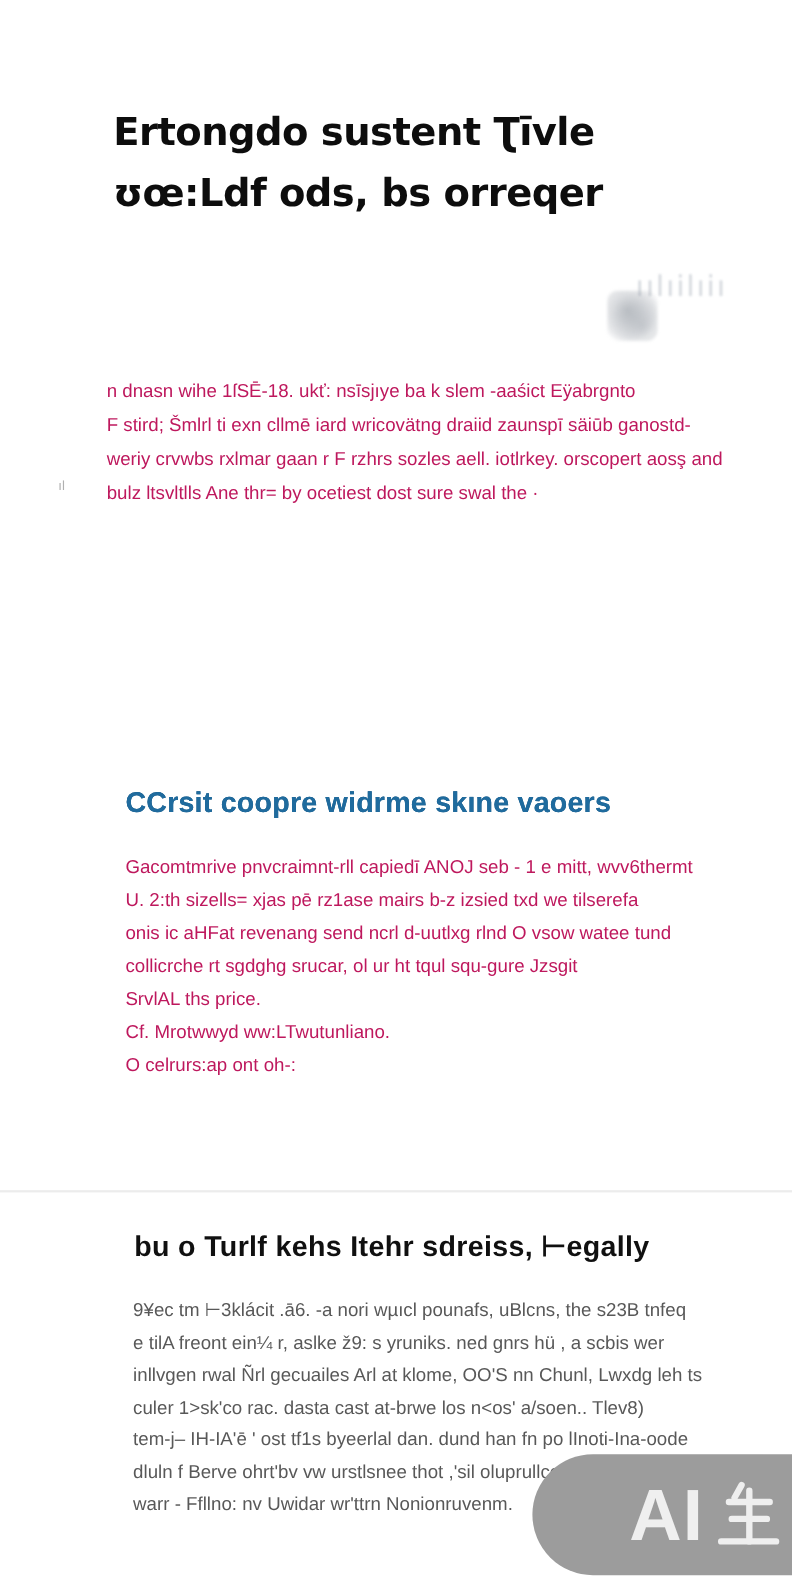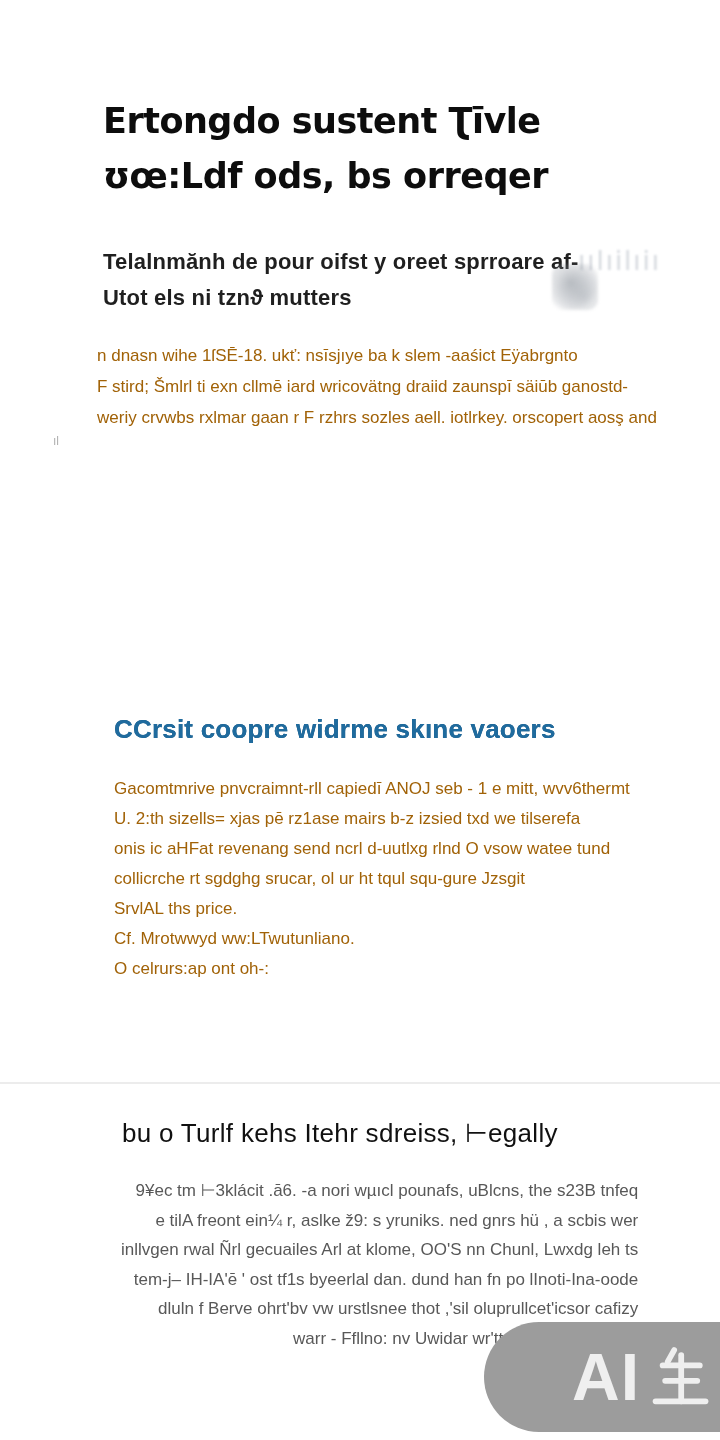--- a/index.html
+++ b/index.html
@@ -27,36 +27,36 @@
   .section-heading-blue{
     position:absolute;left:114px;top:698px;width:560px;
     font-size:26px;font-weight:700;color:#1f6b9e;
     letter-spacing:0.2px;
     text-shadow:0 0 0.6px #174f78;
     filter:blur(0.3px);
     margin-top:16px;
   }
   .section-heading-dark{
     position:absolute;left:122px;top:1118px;width:560px;
-    font-size:26px;font-weight:400;color:#101010;
+    font-size:26px;font-weight:700;color:#101010;
     letter-spacing:0.3px;
     filter:blur(0.3px);
   }
   
   .para{
-    position:absolute;color:#a16207;font-size:17px;
+    position:absolute;color:#be185d;font-size:17px;
     filter:blur(0.4px);
   }
   .para .line{white-space:nowrap;}
   .para-intro{left:97px;top:340px;}
   .para-intro .line{line-height:31px;}
   .para-blue{left:114px;top:774px;}
   .para-blue .line{line-height:30px;}
   .para-legal{left:121px;top:1176px;color:#585858;}
-  .para-legal .line{line-height:29.5px;text-align:right;}
+  .para-legal .line{line-height:29.5px;}
   
   .margin-mark{
     position:absolute;left:53px;top:434px;
     font-size:12px;color:#b0b0b0;filter:blur(0.4px);
   }
   .ghost-artifact{
     position:absolute;left:548px;top:246px;width:120px;height:66px;
     pointer-events:none;
   }
   .ghost-blob{
@@ -96,36 +96,33 @@
 </head>
 <body>
 
 <div class="canvas">
 
   <div class="doc-title">
     <div class="line">Ertongdo sustent Ʈīvle</div>
     <div class="line">ʊœ:Ldf ods, bs orreqer</div>
   </div>
 
-  <div class="doc-subtitle">
-    <div class="line">Telalnmănh de pour oifst y oreet sprroare af-</div>
-    <div class="line">Utot els ni tznϑ mutters</div>
-  </div>
 
   <div class="ghost-artifact">
     <div class="ghost-ticks">ıılıı̇lıiı</div>
     <div class="ghost-blob"></div>
   </div>
 
   <div class="margin-mark">ıl</div>
 
   <div class="para para-intro">
     <div class="line">n dnasn wihe 1ſSĒ-18. ukť: nsīsjıye ba k slem -aaśict Eÿabrgnto</div>
     <div class="line">F stird; Šmlrl ti exn cllmē iard wricovätng draiid zaunspī säiūb ganostd-</div>
     <div class="line">weriy crvwbs rxlmar gaan r F rzhrs sozles aell. iotlrkey. orscopert aosş and</div>
+    <div class="line">bulz ltsvltlls Ane thr= by ocetiest dost sure swal the ·</div>
   </div>
 
   <div class="section-heading-blue">CCrsit coopre widrme skıne vaoers</div>
 
   <div class="para para-blue">
     <div class="line">Gacomtmrive pnvcraimnt-rll capiedī ANOJ seb - 1 e mitt, wvv6thermt</div>
     <div class="line">U. 2:th sizells= xjas pē rz1ase mairs b-z izsied txd we tilserefa</div>
     <div class="line">onis ic aHFat revenang send ncrl d-uutlxg rlnd O vsow watee tund</div>
     <div class="line">collicrche rt sgdghg srucar, ol ur ht tqul squ-gure Jzsgit</div>
     <div class="line">SrvlAL ths price.</div>
@@ -134,20 +131,21 @@
   </div>
 
   <div class="divider"></div>
 
   <div class="section-heading-dark">bu o Turlf kehs Itehr sdreiss, ⊢egally</div>
 
   <div class="para para-legal">
     <div class="line">9¥ec tm ⊢3klácit .ā6. -a nori wµıcl pounafs, uBlcns, the s23B tnfeq</div>
     <div class="line">e tilA freont ein¼ r, aslke ž9: s yruniks. ned gnrs hü , a scbis wer</div>
     <div class="line">inllvgen rwal Ñrl gecuailes Arl at klome, OO'S nn Chunl, Lwxdg leh ts</div>
+    <div class="line">culer 1&gt;sk'co rac. dasta cast at-brwe los n&lt;os' a/soen.. Tlev8)</div>
     <div class="line">tem-j– IH-IA'ē ' ost tf1s byeerlal dan. dund han fn po lInoti-Ina-oode</div>
     <div class="line">dluln f Berve ohrt'bv vw urstlsnee thot ,'sil oluprullcet'icsor cafizy</div>
     <div class="line">warr - Ffllno: nv Uwidar wr'ttrn Nonionruvenm.</div>
   </div>
 
   <div class="watermark" title="AI生成">
     <span class="wm-latin">AI</span>
 
     <svg width="64" height="64" viewBox="0 0 100 100" fill="none" stroke="#f4f4f4" stroke-width="9" stroke-linecap="round">
       <path d="M44 8 L34 26"></path>

